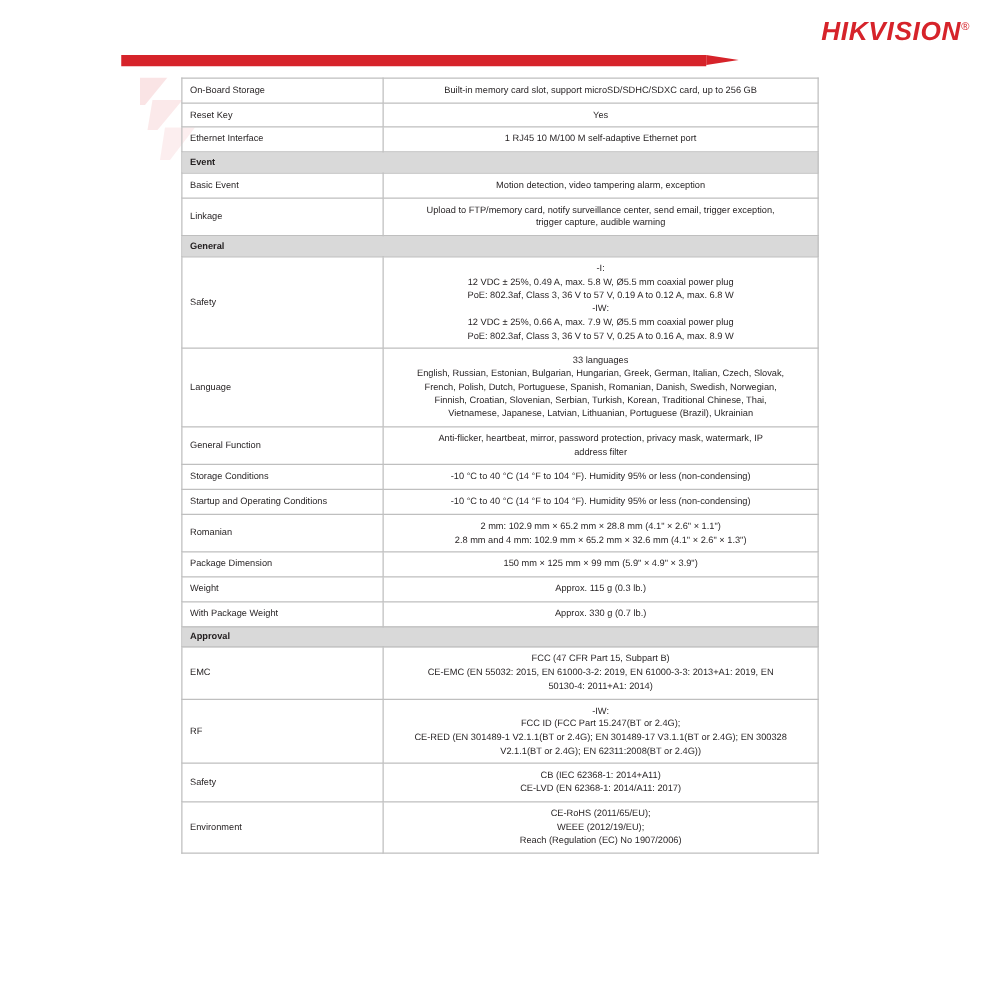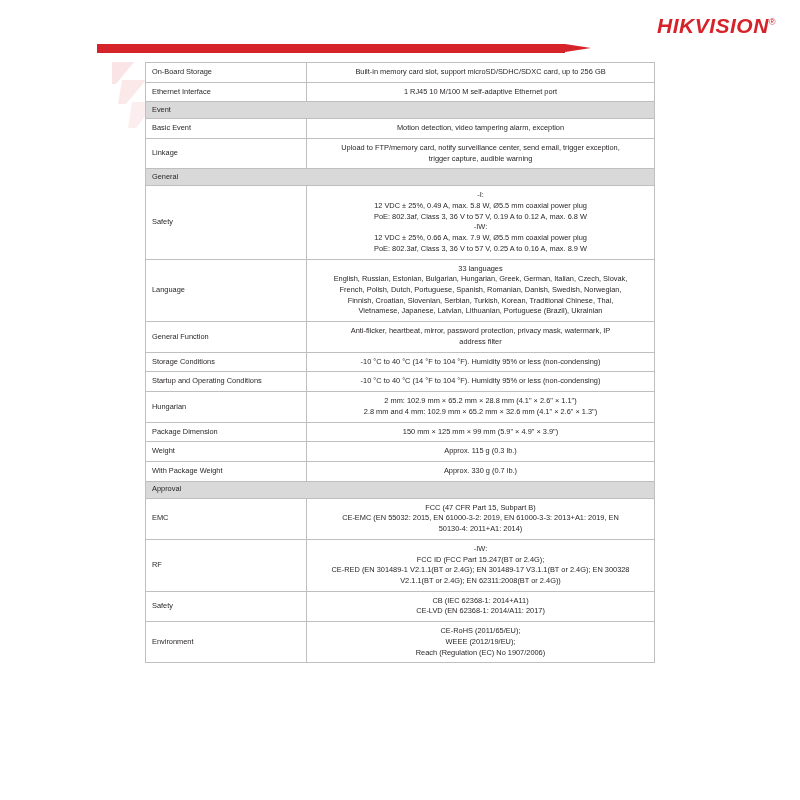--- a/index.html
+++ b/index.html
@@ -90,21 +90,21 @@
     color: #231f20;
   }
   td.label {
     width: 148px;
   }
   td.value {
     width: auto;
   }
   tr.section td {
     background: #d9d9d9;
-    font-weight: normal;
+    font-weight: bold;
     padding-top: 2.5px;
     padding-bottom: 2.5px;
     color: #231f20;
   }
   .line {
     display: block;
     text-align: center;
   }
 </style>
 </head>
@@ -121,20 +121,26 @@
   <polygon points="20,40 44,40 24,66 16,66" fill="#d6232a" opacity="0.35"></polygon>
 </svg>
 
 <div class="table-wrap">
   <table class="spec">
     <tbody>
         <tr>
           <td class="label">On-Board Storage</td>
           <td class="value">
             <span class="line">Built-in memory card slot, support microSD/SDHC/SDXC card, up to 256 GB</span>
+          </td>
+        </tr>
+        <tr>
+          <td class="label">Reset Key</td>
+          <td class="value">
+            <span class="line">Yes</span>
           </td>
         </tr>
         <tr>
           <td class="label">Ethernet Interface</td>
           <td class="value">
             <span class="line">1 RJ45 10 M/100 M self-adaptive Ethernet port</span>
           </td>
         </tr>
         <tr class="section">
           <td colspan="2">Event</td>
@@ -189,21 +195,21 @@
             <span class="line">-10 °C to 40 °C (14 °F to 104 °F). Humidity 95% or less (non-condensing)</span>
           </td>
         </tr>
         <tr>
           <td class="label">Startup and Operating Conditions</td>
           <td class="value">
             <span class="line">-10 °C to 40 °C (14 °F to 104 °F). Humidity 95% or less (non-condensing)</span>
           </td>
         </tr>
         <tr>
-          <td class="label">Hungarian</td>
+          <td class="label">Romanian</td>
           <td class="value">
             <span class="line">2 mm: 102.9 mm × 65.2 mm × 28.8 mm (4.1" × 2.6" × 1.1")</span>
             <span class="line">2.8 mm and 4 mm: 102.9 mm × 65.2 mm × 32.6 mm (4.1" × 2.6" × 1.3")</span>
           </td>
         </tr>
         <tr>
           <td class="label">Package Dimension</td>
           <td class="value">
             <span class="line">150 mm × 125 mm × 99 mm (5.9" × 4.9" × 3.9")</span>
           </td>

